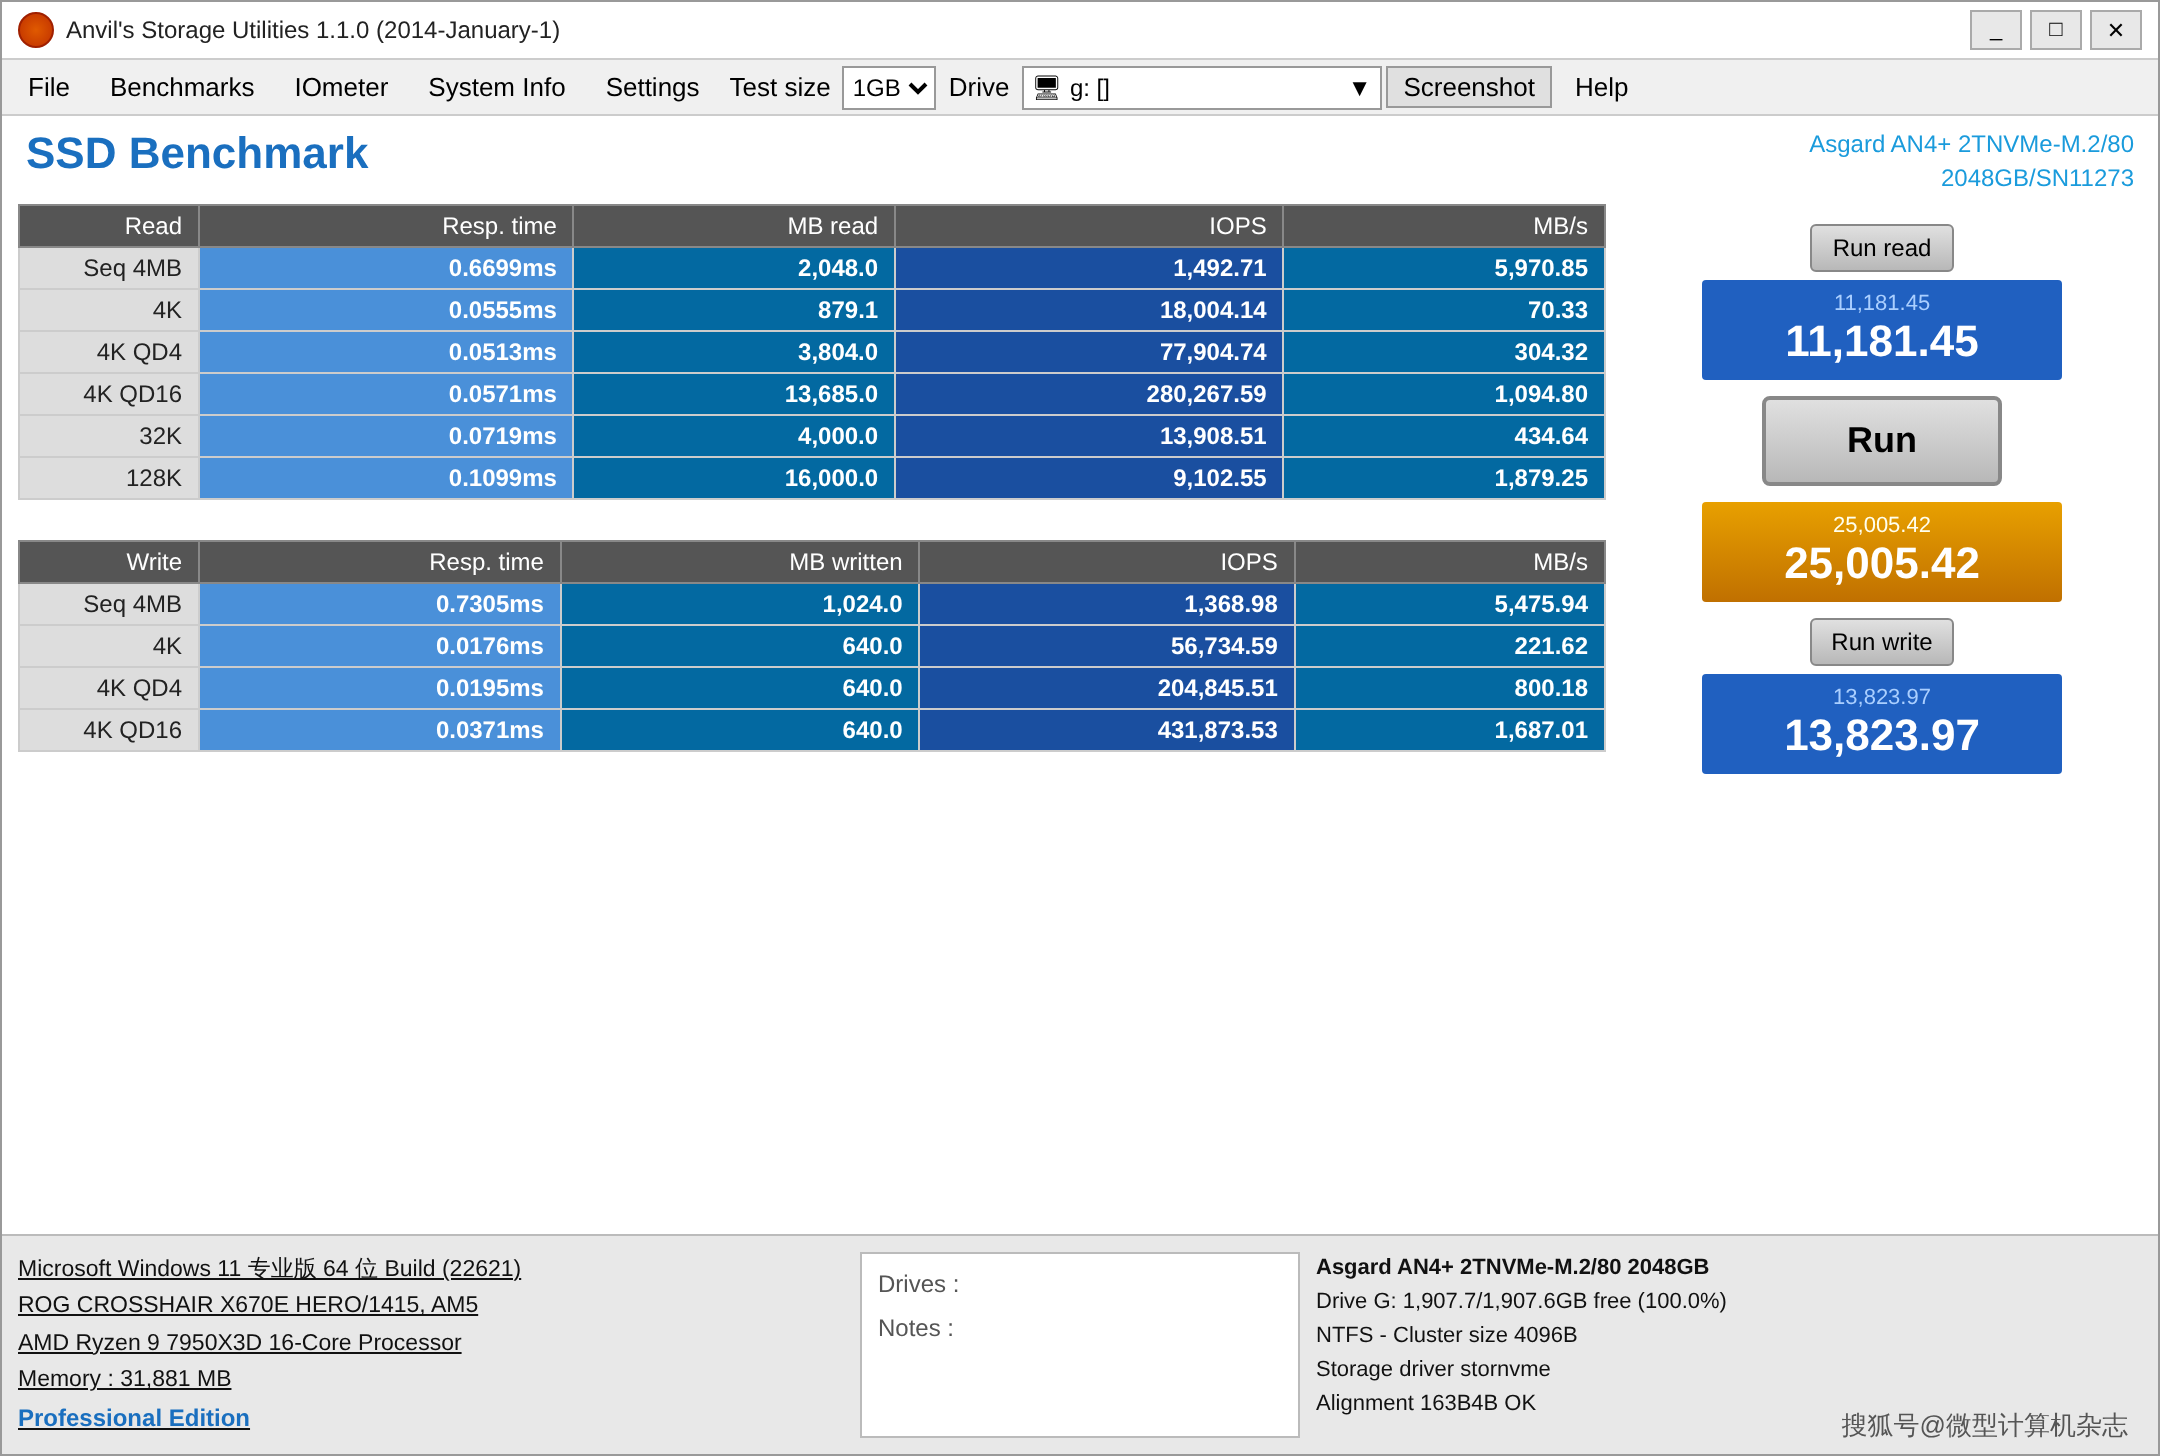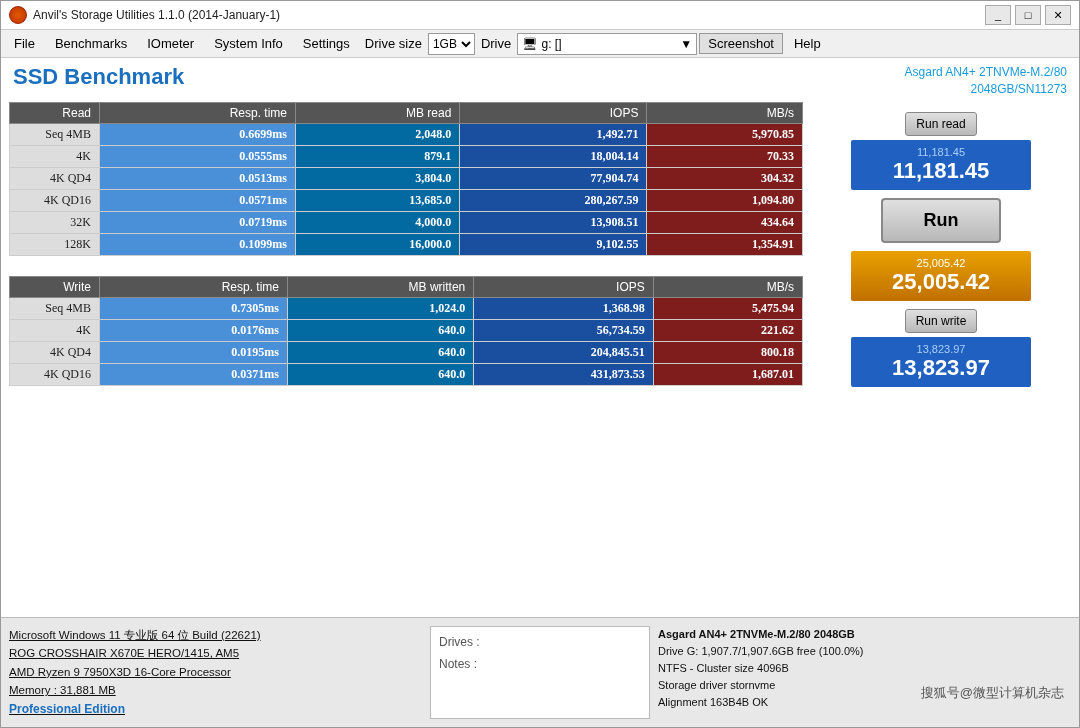--- a/index.html
+++ b/index.html
@@ -136,21 +136,20 @@
       border: 1px solid #888;
     }
     .bench-table th:first-child {
       text-align: right;
     }
     .bench-table td {
       padding: 3px 8px;
       text-align: right;
       font-size: 12px;
       border: 1px solid #ccc;
-      font-family: Liberation Serif, serif;
     }
     .row-label {
       background: #ddd;
       color: #222;
       text-align: right !important;
     }
     .td-resp {
       background: #4a90d9;
       color: white;
       font-weight: bold;
@@ -159,21 +158,21 @@
       background: #0369a1;
       color: white;
       font-weight: bold;
     }
     .td-iops {
       background: #1a4fa0;
       color: white;
       font-weight: bold;
     }
     .td-mbs {
-      background: #7f1d1d;
+      background: #0369a1;
       color: white;
       font-weight: bold;
     }
     .score-box {
       background: #2060c0;
       color: white;
       padding: 6px 12px;
       text-align: center;
       border-radius: 2px;
       width: 180px;
@@ -281,21 +280,21 @@
       <button class="win-btn">✕</button>
     </div>
   </div>
 
   <div class="menu-bar">
     <span class="menu-item">File</span>
     <span class="menu-item">Benchmarks</span>
     <span class="menu-item">IOmeter</span>
     <span class="menu-item">System Info</span>
     <span class="menu-item">Settings</span>
-    <span class="menu-label">Drive size</span>
+    <span class="menu-label">Test size</span>
     <select class="menu-select">
       <option>1GB</option>
     </select>
     <span class="menu-label">Drive</span>
     <div class="menu-drive-box">
       <span style="margin-right:4px;">🖥</span>
       <span>g: []</span>
       <span style="margin-left:auto;">▼</span>
     </div>
     <button class="screenshot-btn">Screenshot</button>
@@ -360,21 +359,21 @@
     <td class="td-resp">0.0719ms</td>
     <td class="td-mb">4,000.0</td>
     <td class="td-iops">13,908.51</td>
     <td class="td-mbs">434.64</td>
   </tr>
               <tr>
     <td class="row-label">128K</td>
     <td class="td-resp">0.1099ms</td>
     <td class="td-mb">16,000.0</td>
     <td class="td-iops">9,102.55</td>
-    <td class="td-mbs">1,354.91</td>
+    <td class="td-mbs">1,879.25</td>
   </tr>
             </tbody>
         </table>
 
         <table class="bench-table">
           <thead>
             <tr>
               <th style="width:90px;">Write</th>
               <th>Resp. time</th>
               <th>MB written</th>
@@ -459,13 +458,13 @@
           <div>Drive G: 1,907.7/1,907.6GB free (100.0%)</div>
           <div>NTFS - Cluster size 4096B</div>
           <div>Storage driver  stornvme</div>
           <div></div>
           <div>Alignment 163B4B OK</div>
         </div>
     </div>
   </div>
 </div>
 
-<div style="position:fixed; bottom:26px; right:16px; font-size:13px; color:#555;">搜狐号@微型计算机杂志</div>
+<div style="position:fixed; bottom:6px; right:16px; font-size:13px; color:#555;">搜狐号@微型计算机杂志</div>
 
 </body></html>

